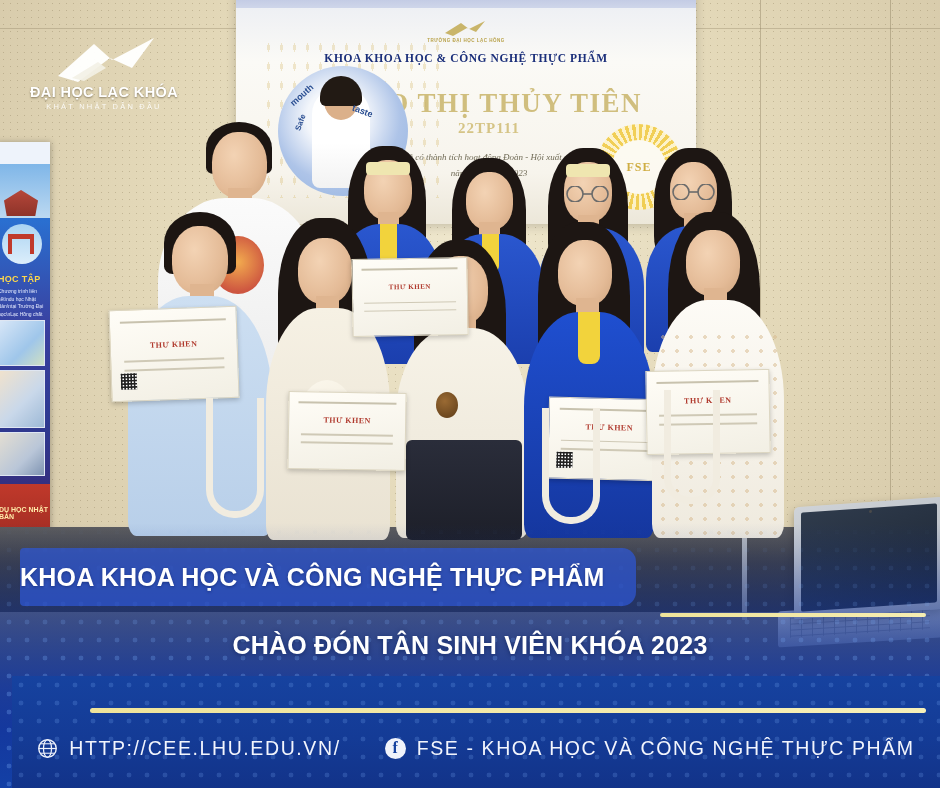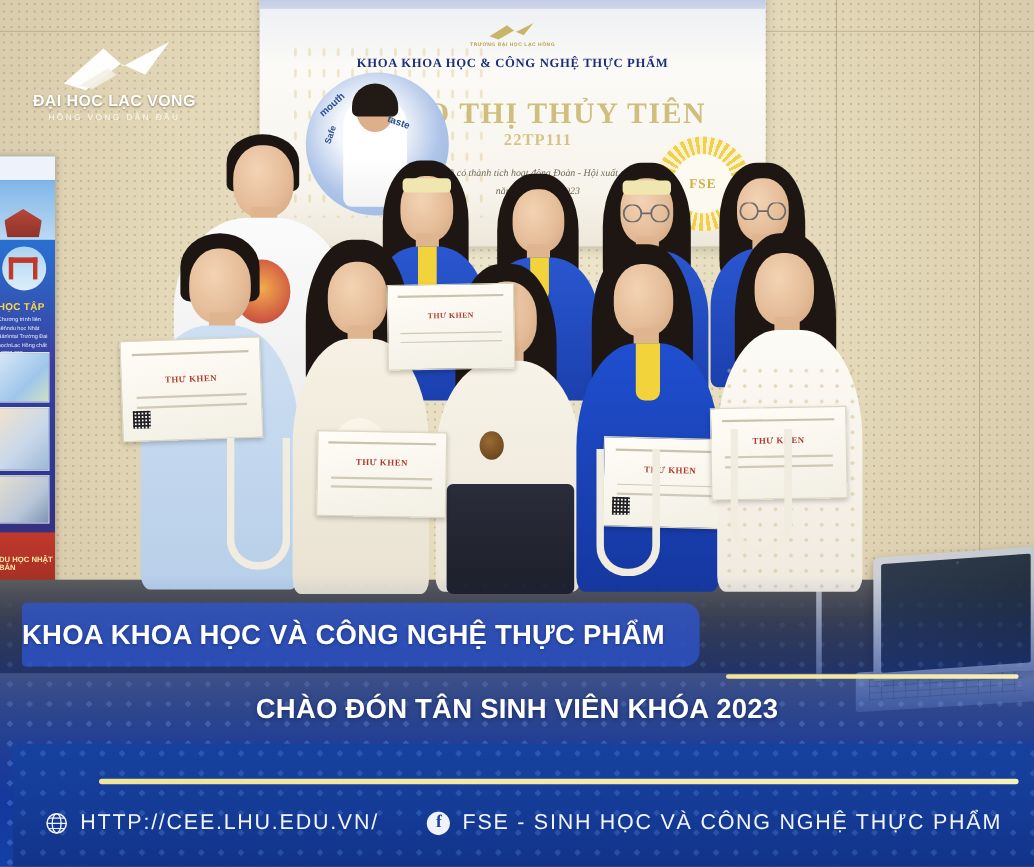--- a/index.html
+++ b/index.html
@@ -506,22 +506,22 @@
 
   <div style="position:absolute;left:206px;top:398px;width:58px;height:120px;border:7px solid #f1ece0;border-radius:0 0 28px 28px;border-top:none;"></div>
   <div style="position:absolute;left:542px;top:408px;width:58px;height:116px;border:7px solid #f1ece0;border-radius:0 0 28px 28px;border-top:none;"></div>
   <div style="position:absolute;left:664px;top:390px;width:56px;height:114px;border:7px solid #f1ece0;border-radius:0 0 26px 26px;border-top:none;"></div>
 
   <div class="uni-logo">
     <svg width="180" height="50" viewBox="0 0 180 50">
       <path d="M44 40 L80 8 L98 24 L140 2 L118 32 L96 22 L64 46 Z" fill="#ffffff" opacity="0.96"></path>
       <path d="M58 42 L84 26 L92 32 L70 45 Z" fill="#f3f1e6" opacity="0.9"></path>
     </svg>
-    <div class="uni-name">ĐẠI HỌC LẠC VỌNG</div>
-    <div class="uni-tag">HỒNG VỌNG DẪN ĐẦU</div>
+    <div class="uni-name">ĐẠI HỌC LẠC KHÓA</div>
+    <div class="uni-tag">KHÁT NHẬT DẪN ĐẦU</div>
   </div>
 
   <div class="bottom-overlay"></div>
   <div class="bottom-dots"></div>
 
   <div class="title-bar">
     <div class="title-bar-txt">KHOA KHOA HỌC VÀ CÔNG NGHỆ THỰC PHẨM</div>
   </div>
   <div class="accent-line"></div>
   <div class="subtitle">CHÀO ĐÓN TÂN SINH VIÊN KHÓA 2023</div>
@@ -537,19 +537,19 @@
           <ellipse cx="12" cy="12" rx="4.6" ry="10" fill="none" stroke="#eef2fb" stroke-width="1.4"></ellipse>
           <line x1="2" y1="12" x2="22" y2="12" stroke="#eef2fb" stroke-width="1.4"></line>
           <line x1="3.6" y1="6.6" x2="20.4" y2="6.6" stroke="#eef2fb" stroke-width="1.2"></line>
           <line x1="3.6" y1="17.4" x2="20.4" y2="17.4" stroke="#eef2fb" stroke-width="1.2"></line>
         </svg>
         <span class="f-text">HTTP://CEE.LHU.EDU.VN/</span>
       </div>
 
       <div class="f-item">
         <span class="fb-icon">f</span>
-        <span class="f-text">FSE - SINH HỌC VÀ CÔNG NGHỆ THỰC PHẨM</span>
+        <span class="f-text">FSE - KHOA HỌC VÀ CÔNG NGHỆ THỰC PHẨM</span>
       </div>
 
     </div>
   </div>
 
 </div>
 
 </body></html>

